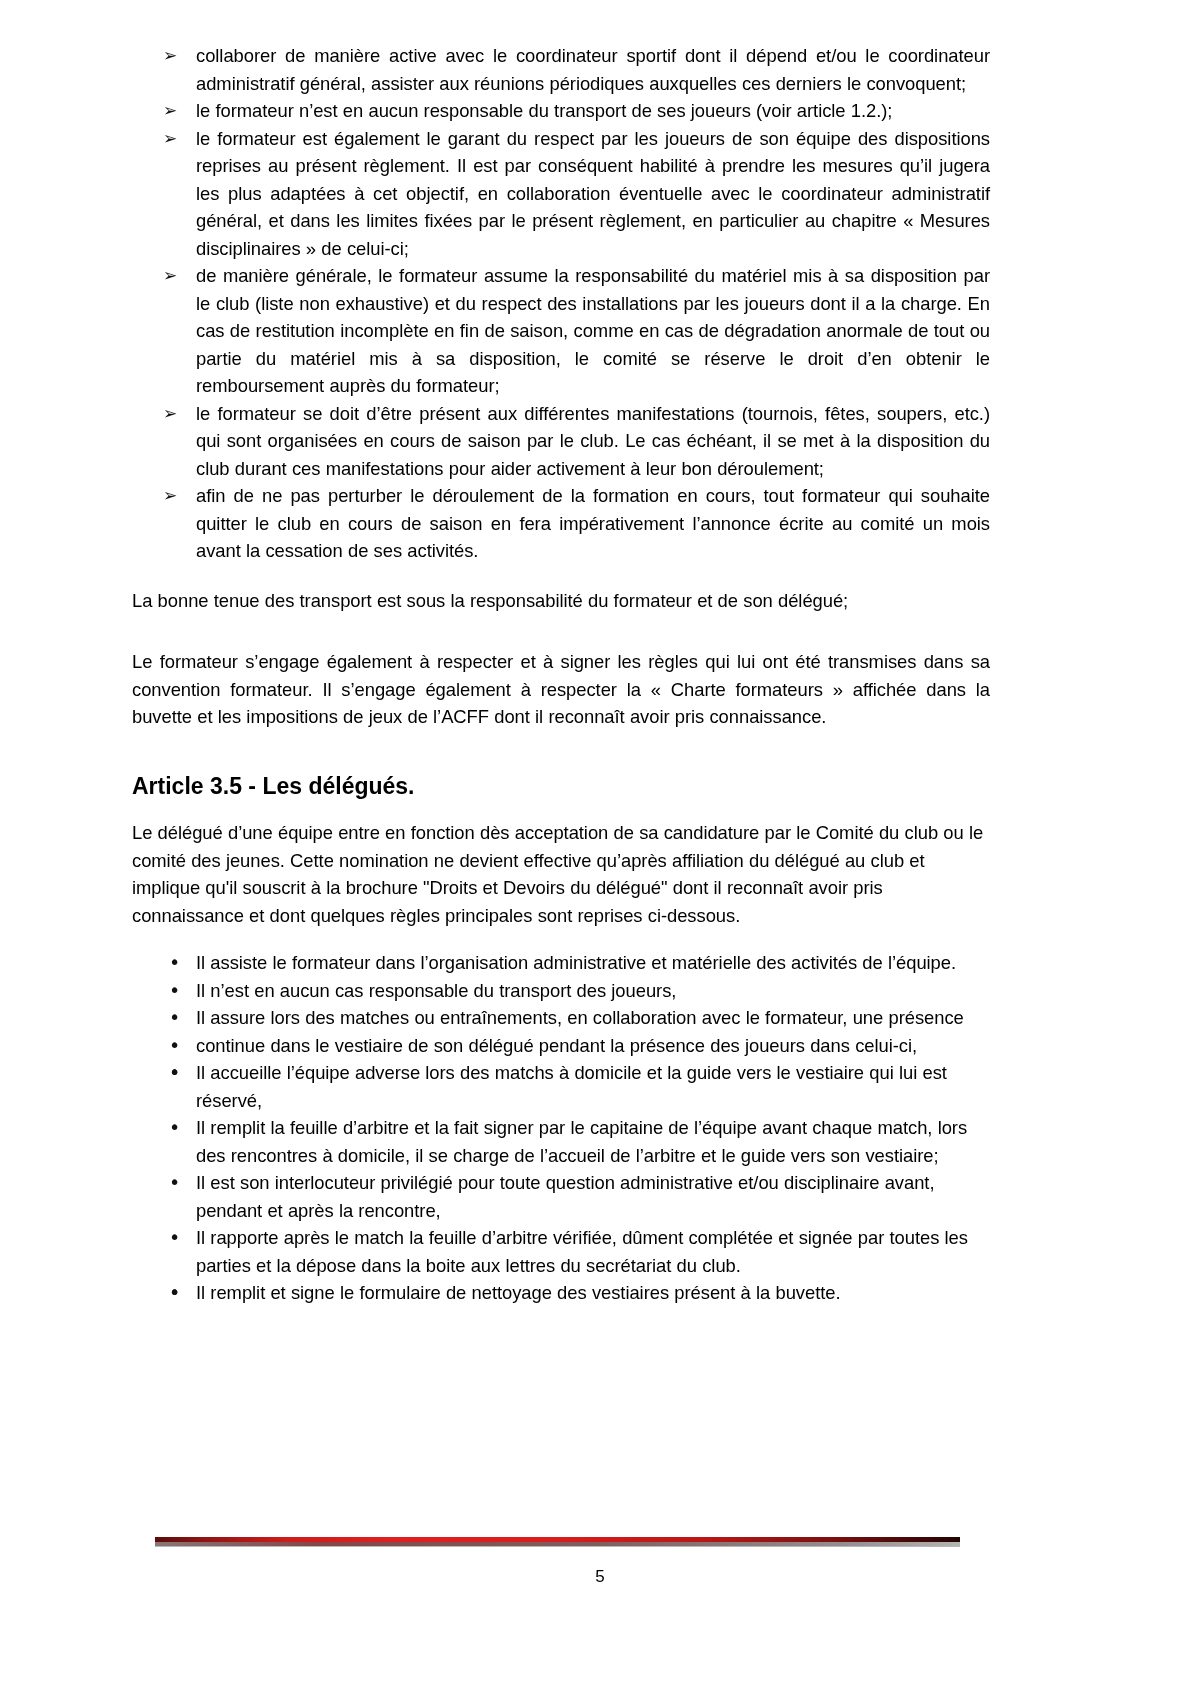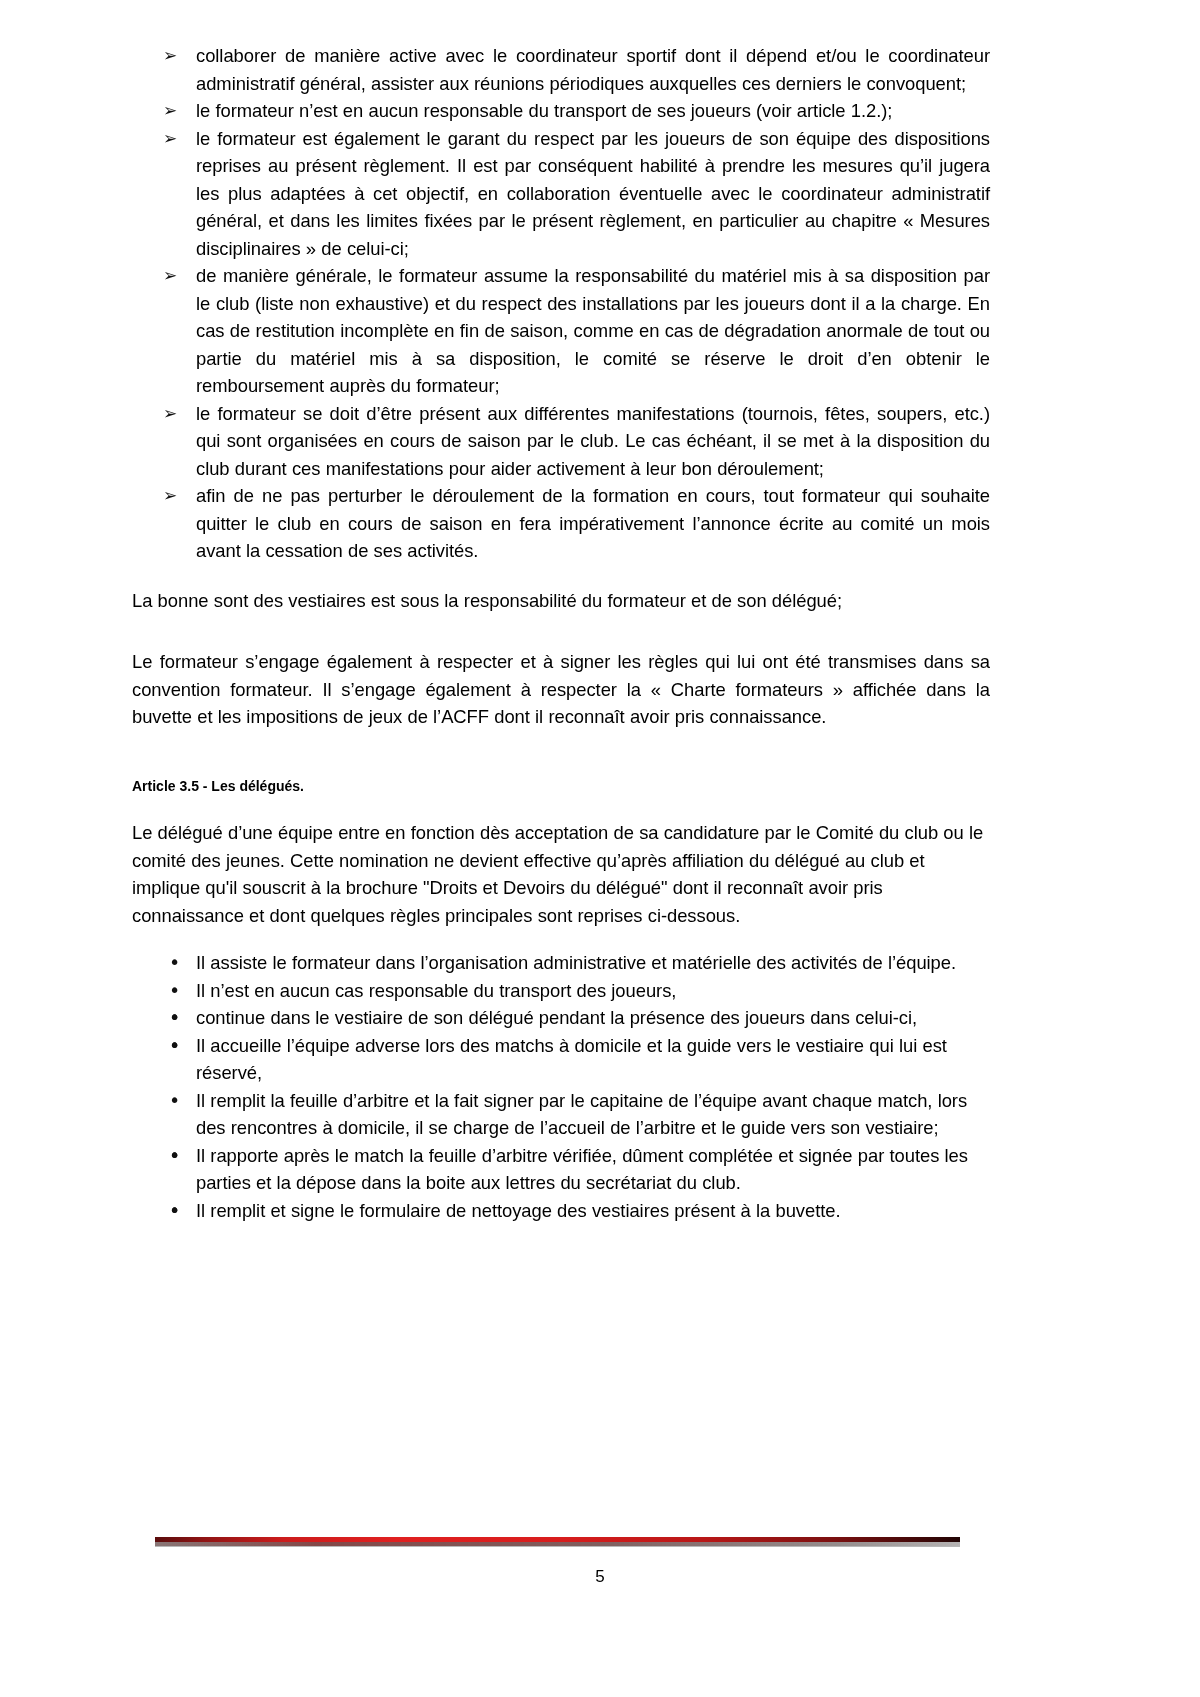--- a/index.html
+++ b/index.html
@@ -38,21 +38,21 @@
   }
   .para {
     margin: 0 0 17px 0;
     text-align: justify;
   }
   .para-left {
     text-align: left;
   }
   .heading {
     font-weight: bold;
-    font-size: 14px;
+    font-size: 23px;
     line-height: 27.5px;
     margin: 8px 0 19px 0;
     text-align: left;
   }
   ul.arrow-list,
   ul.dot-list {
     list-style: none;
     margin: 0;
     padding: 0;
   }
@@ -182,21 +182,21 @@
         <span>le formateur se doit d’être présent aux différentes manifestations (tournois, fêtes, soupers, etc.) qui sont organisées en cours de saison par le club. Le cas échéant, il se met à la disposition du club durant ces manifestations pour aider activement à leur bon déroulement;</span>
       </li>
       <li>
         <span class="marker">➢</span>
         <span>afin de ne pas perturber le déroulement de la formation en cours, tout formateur qui souhaite quitter le club en cours de saison en fera impérativement l’annonce écrite au comité un mois avant la cessation de ses activités.</span>
       </li>
     </ul>
 
     <div class="spacer-md"></div>
 
-    <p class="para para-left">La bonne sont des vestiaires est sous la responsabilité du formateur et de son délégué;</p>
+    <p class="para para-left">La bonne tenue des transport est sous la responsabilité du formateur et de son délégué;</p>
 
     <div class="spacer-sm"></div>
 
     <p class="para">Le formateur s’engage également à respecter et à signer les règles qui lui ont été transmises dans sa convention formateur. Il s’engage également à respecter la « Charte formateurs » affichée dans la buvette et les impositions de jeux de l’ACFF dont il reconnaît avoir pris connaissance.</p>
 
     <div class="spacer-sm"></div>
 
     <h2 class="heading">Article 3.5 - Les délégués.</h2>
 
     <p class="para para-left">Le délégué d’une équipe entre en fonction dès acceptation de sa candidature par le Comité du club ou le comité des jeunes.  Cette nomination ne devient effective qu’après affiliation du délégué au club et implique qu'il souscrit à la brochure "Droits et Devoirs du délégué" dont il reconnaît avoir pris connaissance et dont quelques règles principales sont reprises ci-dessous.</p>
@@ -205,38 +205,40 @@
       <li>
         <span class="marker">•</span>
         <span>Il assiste le formateur dans l’organisation administrative et matérielle des activités de l’équipe.</span>
       </li>
       <li>
         <span class="marker">•</span>
         <span>Il n’est en aucun cas responsable du transport des joueurs,</span>
       </li>
       <li>
         <span class="marker">•</span>
+        <span>Il assure lors des matches ou entraînements, en collaboration avec le formateur, une présence</span>
       </li>
       <li>
         <span class="marker">•</span>
         <span>continue dans le vestiaire de son délégué pendant la présence des joueurs dans celui-ci,</span>
       </li>
       <li>
         <span class="marker">•</span>
       </li>
       <li>
         <span class="marker">•</span>
         <span>Il accueille l’équipe adverse lors des matchs à domicile et la guide vers le vestiaire qui lui est réservé,</span>
       </li>
       <li>
         <span class="marker">•</span>
         <span>Il remplit la feuille d’arbitre et la fait signer par le capitaine de l’équipe avant chaque match, lors des rencontres à domicile, il se charge de l’accueil de l’arbitre et le guide vers son vestiaire;</span>
       </li>
       <li>
         <span class="marker">•</span>
+        <span>Il est son interlocuteur privilégié pour toute question administrative et/ou disciplinaire avant, pendant et après la rencontre,</span>
       </li>
       <li>
         <span class="marker">•</span>
         <span>Il rapporte après le match la feuille d’arbitre vérifiée, dûment complétée et signée par toutes les parties et la dépose dans la boite aux lettres du secrétariat du club.</span>
       </li>
       <li>
         <span class="marker">•</span>
       </li>
       <li>
         <span class="marker">•</span>

